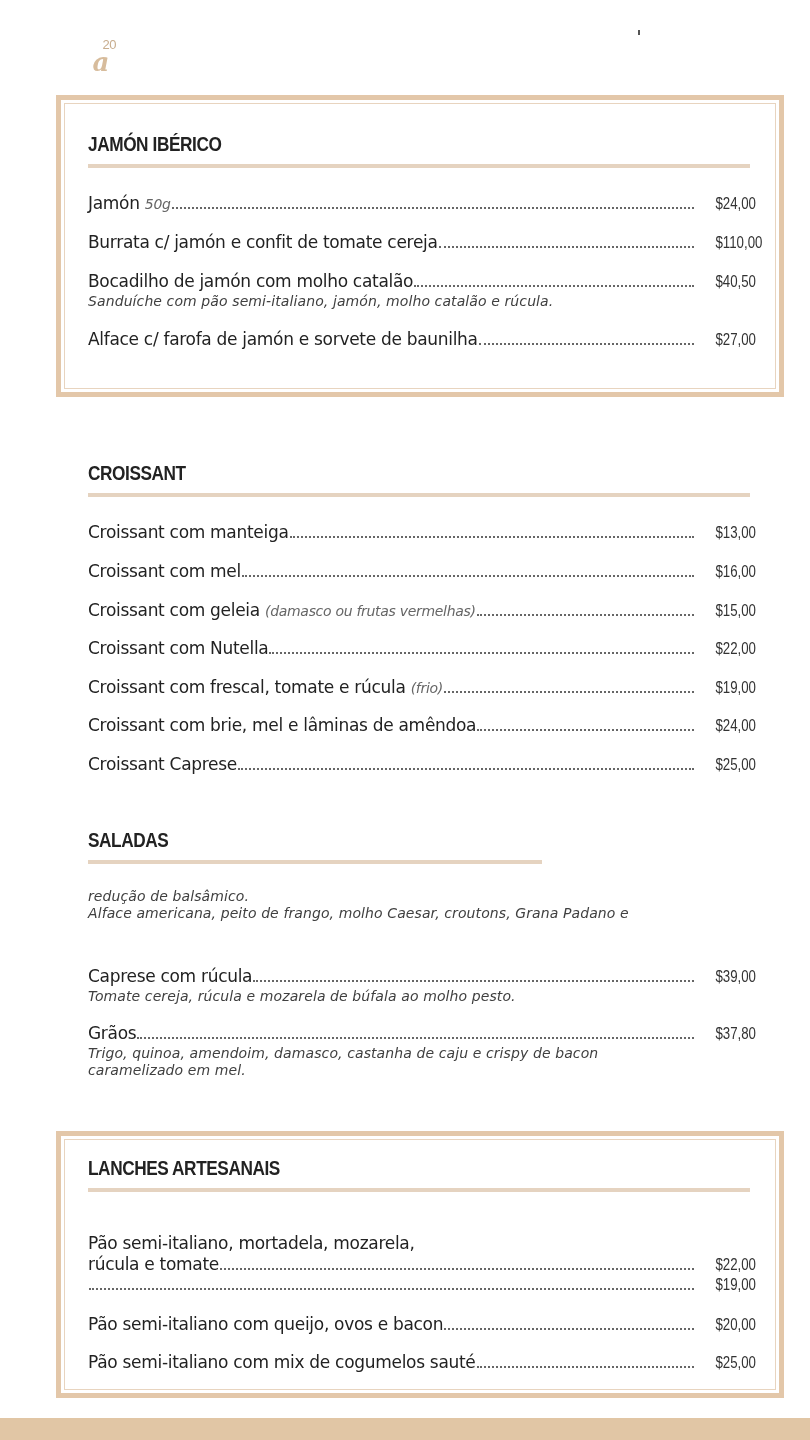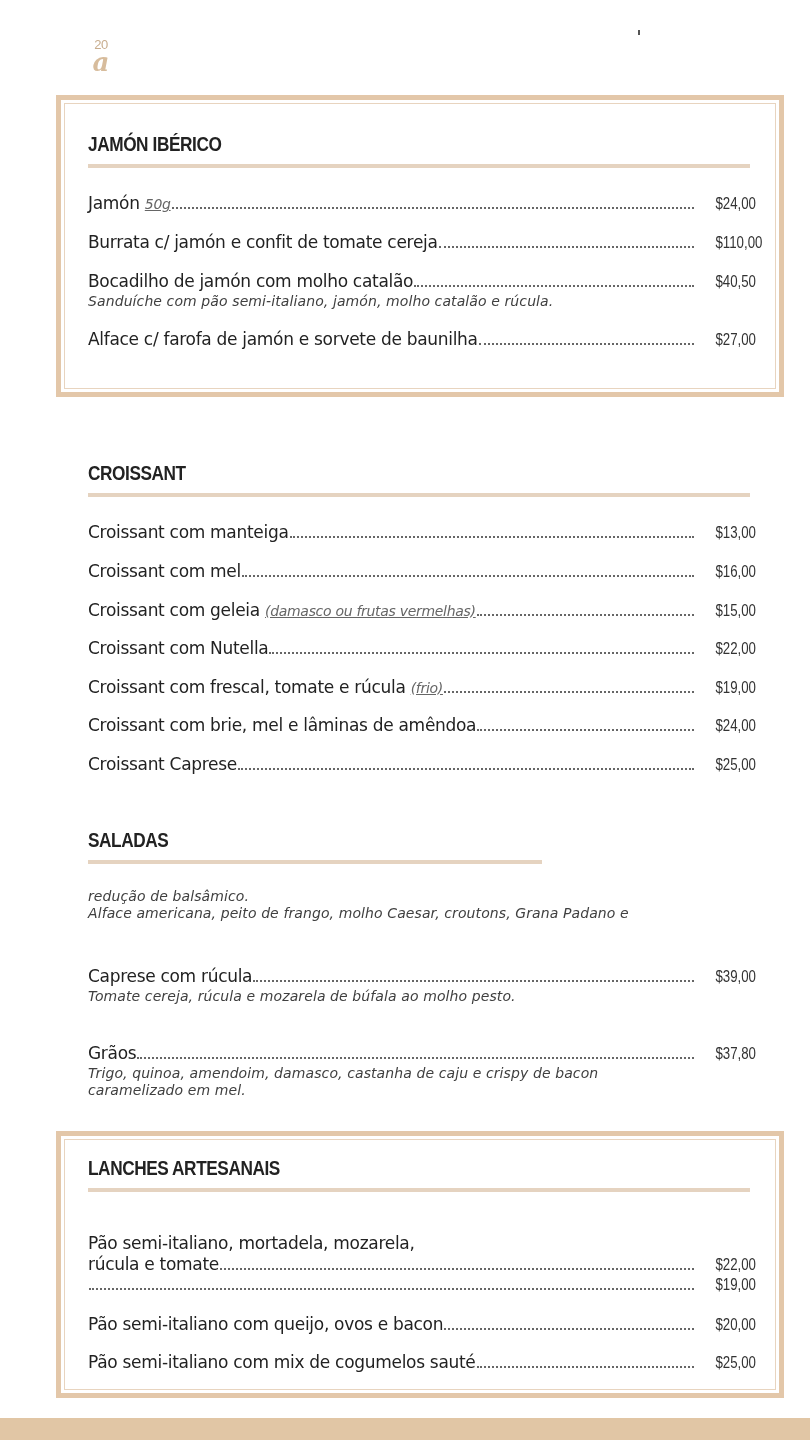--- a/index.html
+++ b/index.html
@@ -2,21 +2,21 @@
 <html><head>
   <meta charset="utf-8">
   <style>
     html, body { margin: 0; padding: 0; }
     body {
       width: 810px; height: 1440px; position: relative; overflow: hidden;
       background: #ffffff; color: #1e1e1e;
       font-family: "DejaVu Sans", sans-serif;
     }
     .logo { position: absolute; left: 86px; top: 38px; width: 30px; text-align: center; }
-    .logo-num { font-family: "Liberation Sans", sans-serif; font-size: 13px; color: #c8ad8e; line-height: 13px; letter-spacing: -0.5px; }
+    .logo-num { font-family: "Liberation Sans", sans-serif; font-size: 13px; color: #c8ad8e; line-height: 13px; letter-spacing: -0.5px; text-align: right; }
     .logo-a { font-family: "DejaVu Serif", serif; font-style: italic; font-size: 26px; line-height: 22px; color: #d7bc9c; font-weight: bold; }
     .top-mark { position: absolute; left: 638px; top: 30px; width: 2px; height: 5px; background: #555; }
 
     .box {
       position: absolute; left: 56px; width: 728px;
       border: 5px solid #e3c7a9; box-sizing: border-box; background: #fff;
     }
     .box-inner {
       position: absolute; left: 3px; right: 3px; top: 3px; bottom: 3px;
       border: 1px solid #e8d4bf;
@@ -26,21 +26,21 @@
       font-family: "Liberation Sans", sans-serif; font-weight: bold;
       font-size: 21px; letter-spacing: -0.5px; color: #222;
       transform: scaleX(0.82); transform-origin: left center;
       white-space: nowrap; height: 26px; line-height: 26px;
     }
     .rule { height: 4px; background: #e5d3c0; margin-top: 7px; }
 
     .item { position: absolute; left: 0; width: 668px; }
     .item-line { display: flex; align-items: baseline; height: 22px; }
     .item-name { font-size: 17px; color: #222; white-space: nowrap; letter-spacing: -0.3px; }
-    .item-note { font-style: italic; font-size: 14px; color: #666; font-weight: normal; text-decoration: underline; }
+    .item-note { font-style: italic; font-size: 14px; color: #666; font-weight: normal; }
     .dots {
       flex: 1; border-bottom: 2px dotted #666; margin: 0 10px 4px 1px; height: 0;
     }
     .price {
       font-family: "Liberation Sans", sans-serif; font-size: 17px; color: #333;
       transform: scaleX(0.78); transform-origin: right center; white-space: nowrap;
       width: 52px; text-align: right;
     }
     .desc { font-style: italic; font-size: 14px; color: #404040; line-height: 17px; letter-spacing: 0.1px; }
     .name-only { font-size: 17px; color: #222; height: 21px; line-height: 21px; letter-spacing: -0.3px; }
@@ -158,21 +158,21 @@
     <div class="desc">Alface americana, peito de frango, molho Caesar, croutons, Grana Padano e</div>
   </div>
   <div class="item" style="top:139px;">
     <div class="item-line">
       <span class="item-name">Caprese com rúcula</span>
       <span class="dots"></span>
       <span class="price">$39,00</span>
     </div>
     <div class="desc">Tomate cereja, rúcula e mozarela de búfala ao molho pesto.</div>
   </div>
-  <div class="item" style="top:196px;margin-top:20px;">
+  <div class="item" style="top:196px;">
     <div class="item-line">
       <span class="item-name">Grãos</span>
       <span class="dots"></span>
       <span class="price">$37,80</span>
     </div>
     <div class="desc">Trigo, quinoa, amendoim, damasco, castanha de caju e crispy de bacon</div>
     <div class="desc">caramelizado em mel.</div>
   </div>
 </div>
 

